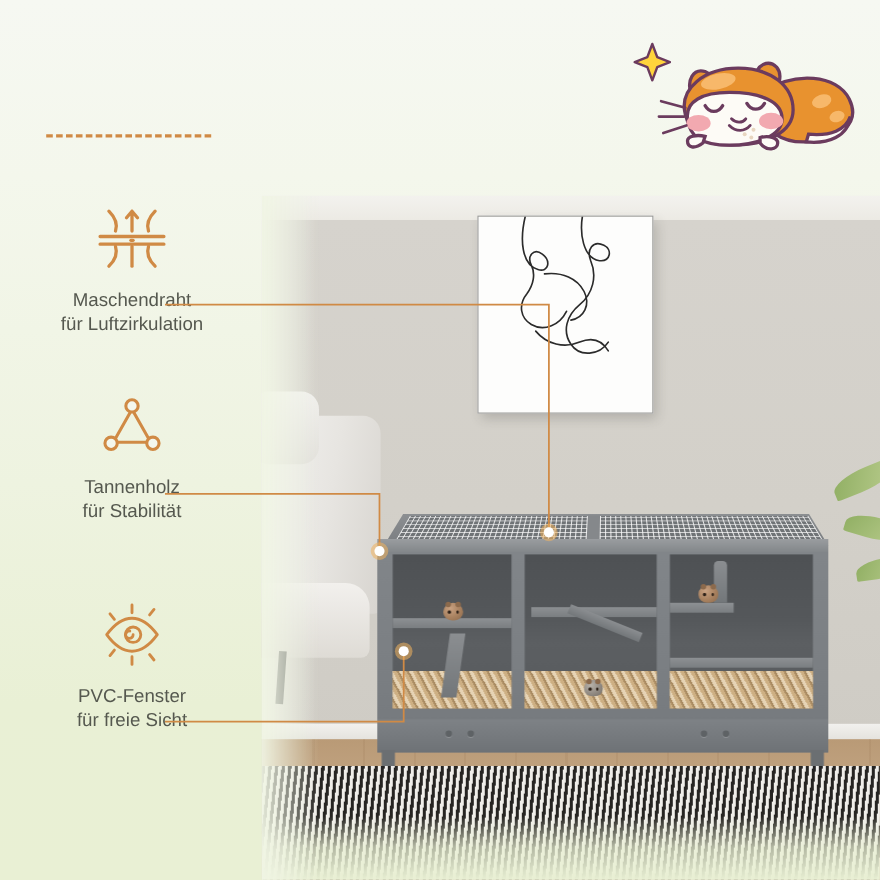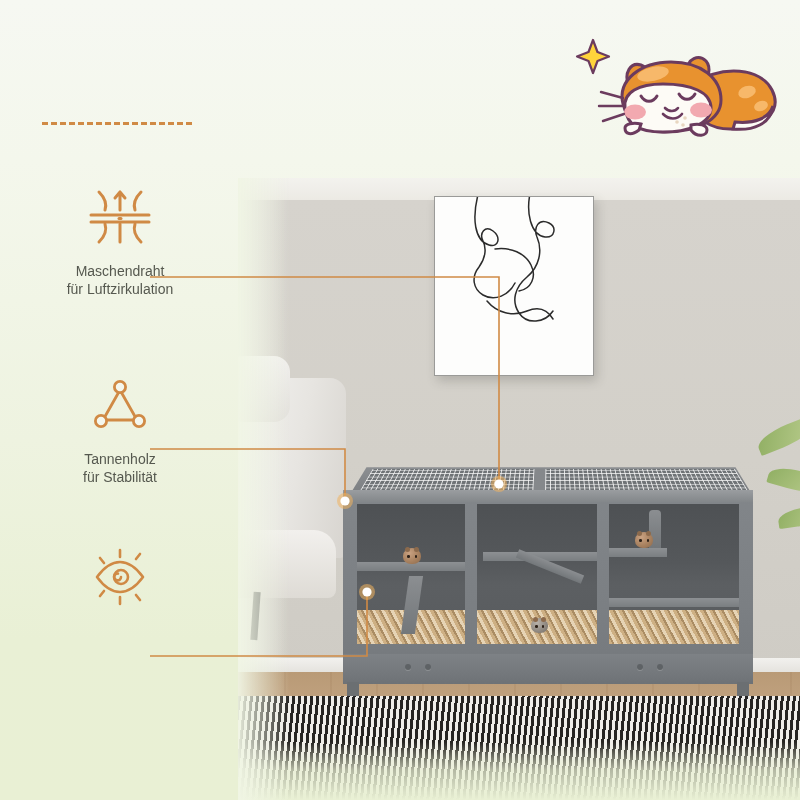--- a/index.html
+++ b/index.html
@@ -37,28 +37,28 @@
   
   .feature{
     position:absolute; left:0; width:240px;
     text-align:center;
   }
   .feature .icon{
     display:block; margin:0 auto 16px auto;
     width:74px; height:58px;
   }
   .feature .ftext{
-    font-size:14px; line-height:1.32;
+    font-size:17px; line-height:1.32;
     color:#55584f;
     font-family:"Liberation Sans", sans-serif;
     font-weight:400;
     white-space:pre-line;
   }
   #feat0{ top:188px; }
-  #feat1{ top:376px; }
+  #feat1{ top:358px; }
   #feat2{ top:548px; }
 
   
   .callouts{ position:absolute; left:0; top:0; width:800px; height:800px; pointer-events:none; }
 
   
   .photo{
     position:absolute; left:238px; top:178px;
     width:562px; height:622px;
     overflow:hidden;
@@ -346,20 +346,22 @@
     <span class="icon">
       <svg width="74" height="58" viewBox="0 0 74 58">
         <g fill="none" stroke="#d08a45" stroke-width="2.6" stroke-linecap="round" stroke-linejoin="round">
           <path d="M14 29 C22 18 30 14 37 14 C44 14 52 18 60 29 C52 40 44 44 37 44 C30 44 22 40 14 29 Z"></path>
           <circle cx="38" cy="29" r="7"></circle>
           <path d="M38 29 a3.4 3.4 0 1 1 -3 -3.4"></path>
           <path d="M37 2 L37 9 M37 49 L37 56 M17 10 L21 15 M53 47 L57 52 M17 48 L21 43 M53 11 L57 6"></path>
         </g>
       </svg>
     </span>
+    <div class="ftext">PVC-Fenster
+für freie Sicht</div>
   </div>
 
   <svg class="callouts">
     <g fill="none" stroke="#d08a45" stroke-width="1.6">
       <path d="M150 277 L499 277 L499 484"></path>
       <path d="M150 449 L345 449 L345 501"></path>
       <path d="M150 656 L367 656 L367 592"></path>
     </g>
     <g>
       <circle cx="499" cy="484" r="8" fill="#f0b35e" opacity=".55"></circle>

